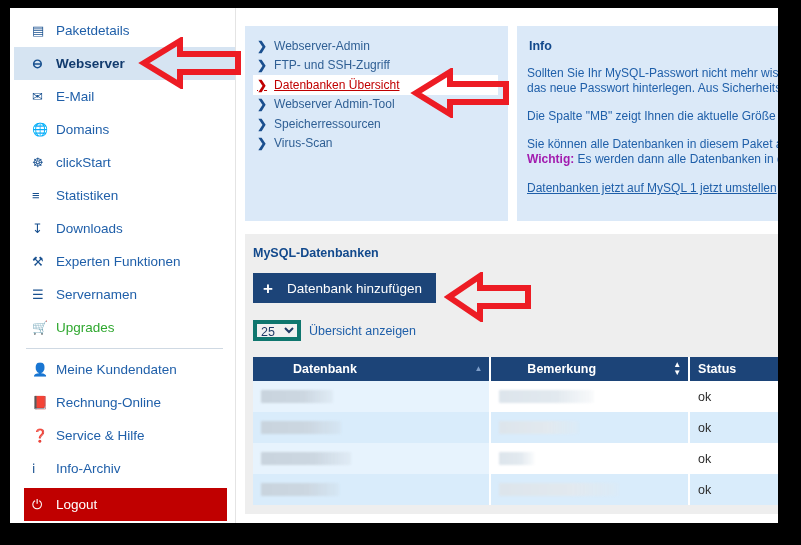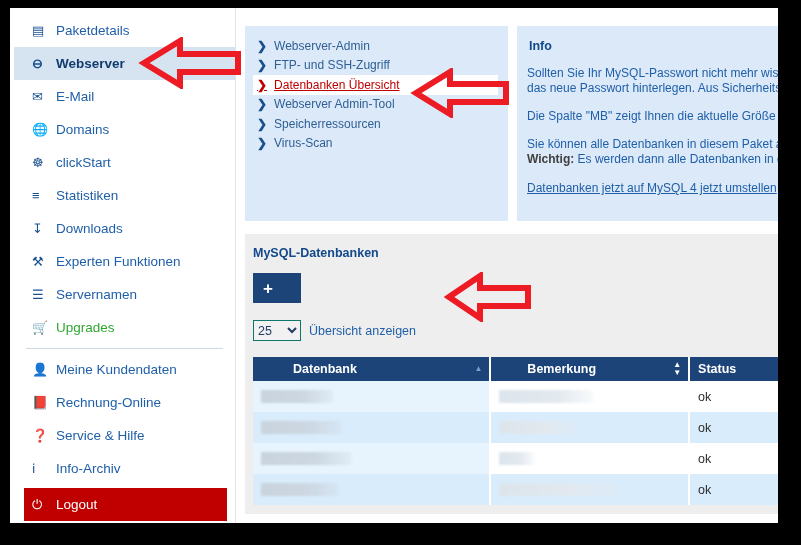--- a/index.html
+++ b/index.html
@@ -143,21 +143,21 @@
     color: #12498c;
     margin: 3px 0 0 2px;
   }
   #info-panel .info-p {
     font-size: 12px;
     color: #1f5fa9;
     line-height: 15px;
     margin-top: 13px;
     white-space: nowrap;
   }
-  #info-panel .info-p b { color: #404040; }
+  #info-panel .info-p b { color: #a21caf; }
   #info-panel .info-link {
     display: inline-block;
     margin-top: 14px;
     font-size: 12px;
     color: #1f5fa9;
     text-decoration: underline;
     white-space: nowrap;
     cursor: pointer;
   }
 
@@ -200,21 +200,21 @@
     font-size: 12.5px;
     color: #1f5fa9;
   }
   .entries-row select {
     font-family: "Liberation Sans", sans-serif;
     font-size: 12.5px;
     color: #1f3b66;
     height: 21px;
     width: 48px;
     margin-right: 8px;
-    border: 1px solid #0f766e;
+    border: 4px solid #0f766e;
     background: #f1f1f1;
   }
 
   
   table.dbtable {
     position: absolute;
     left: 8px; top: 123px;
     width: 552px;
     border-collapse: collapse;
     font-size: 12.5px;
@@ -391,28 +391,29 @@
           <span>Sollten Sie Ihr MySQL-Passwort nicht mehr wiss</span><br>
           <span>das neue Passwort hinterlegen. Aus Sicherheits</span>
         </div>
         <div class="info-p">
           <span>Die Spalte "MB" zeigt Ihnen die aktuelle Größe d</span>
         </div>
         <div class="info-p">
           <span>Sie können alle Datenbanken in diesem Paket a</span><br>
           <b>Wichtig:</b><span> Es werden dann alle Datenbanken in d</span>
         </div>
-        <a class="info-link">Datenbanken jetzt auf MySQL 4 jetzt umstellen</a>
+        <a class="info-link">Datenbanken jetzt auf MySQL 1 jetzt umstellen</a>
       </div>
 
       <div id="db-card">
         <div class="card-title">MySQL-Datenbanken</div>
 
         <button class="btn-add">
           <span class="plus">+</span>
+          <span>Datenbank hinzufügen</span>
         </button>
 
         <div class="entries-row">
           <select id="entries-select"><option value="10">10</option><option value="25" selected="">25</option><option value="50">50</option><option value="100">100</option></select>
           <span>Übersicht anzeigen</span>
         </div>
 
         <table class="dbtable">
           <thead>
             <tr id="thead-row">

